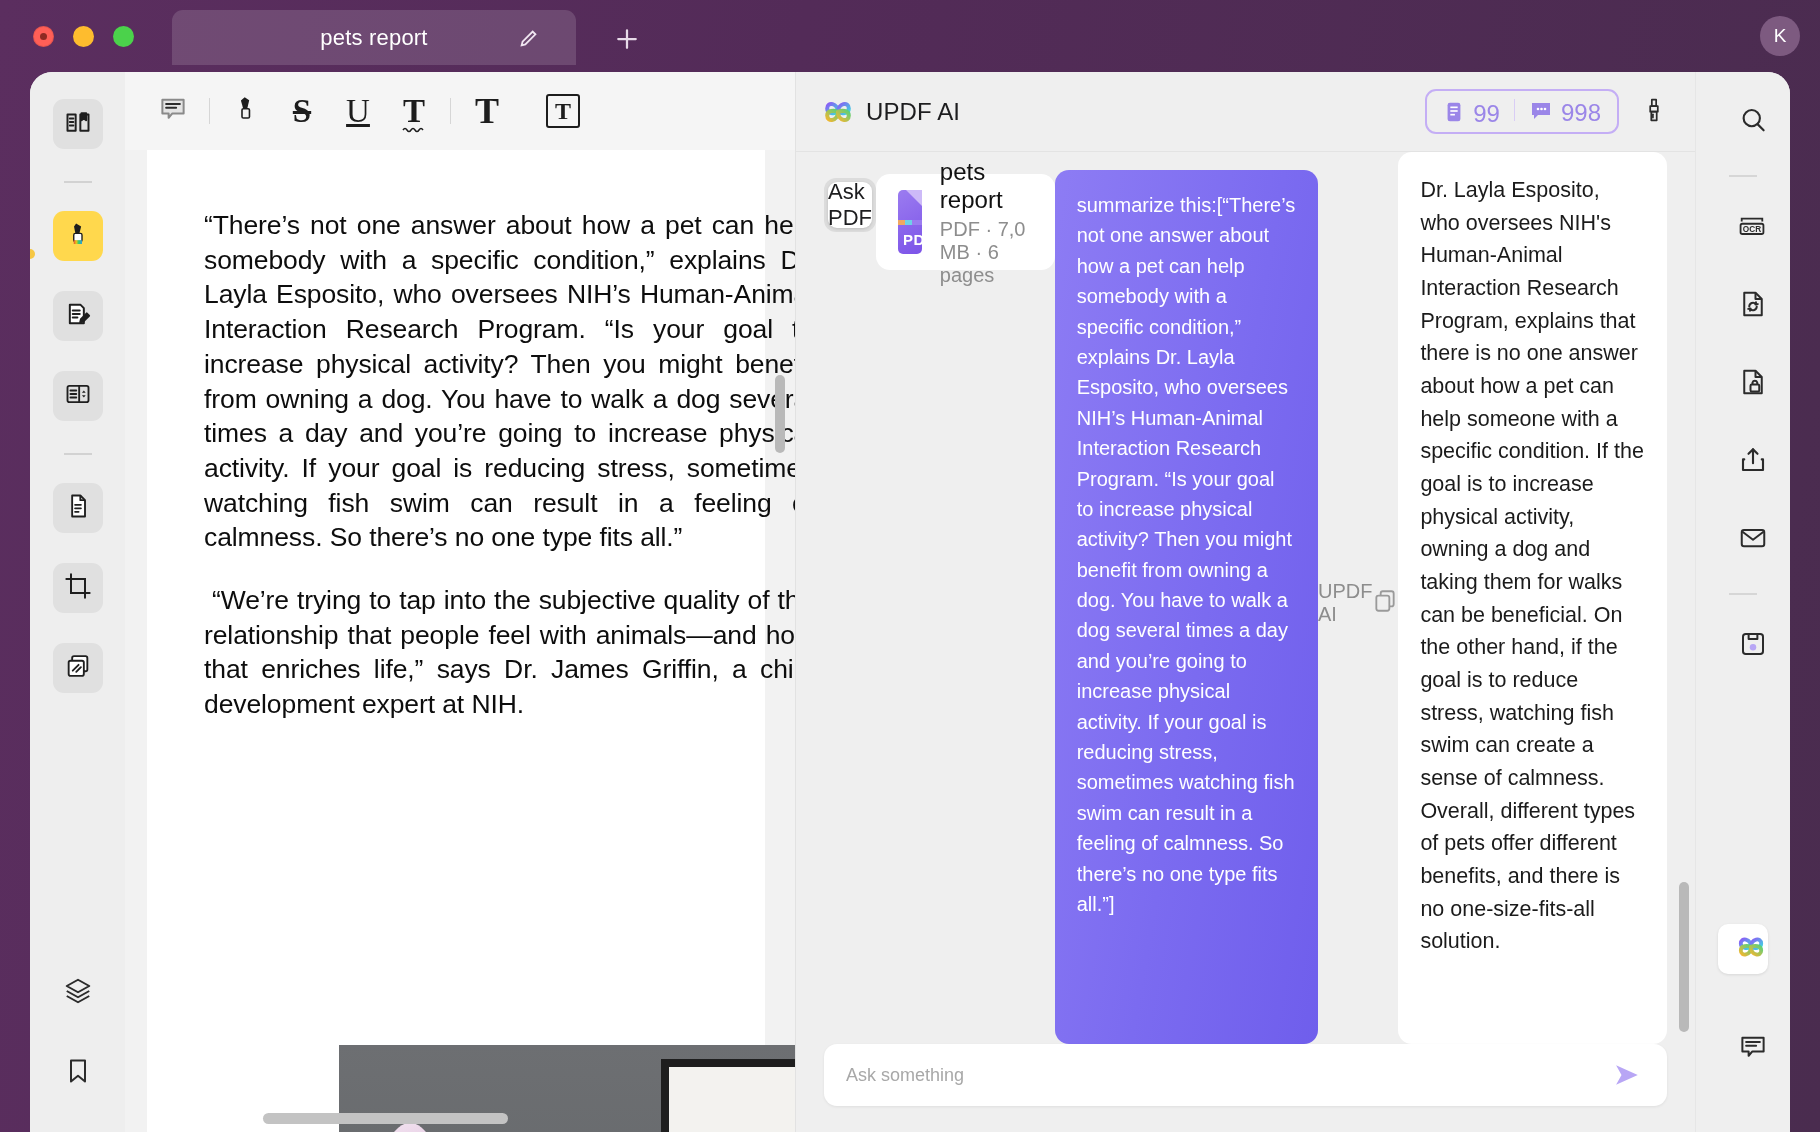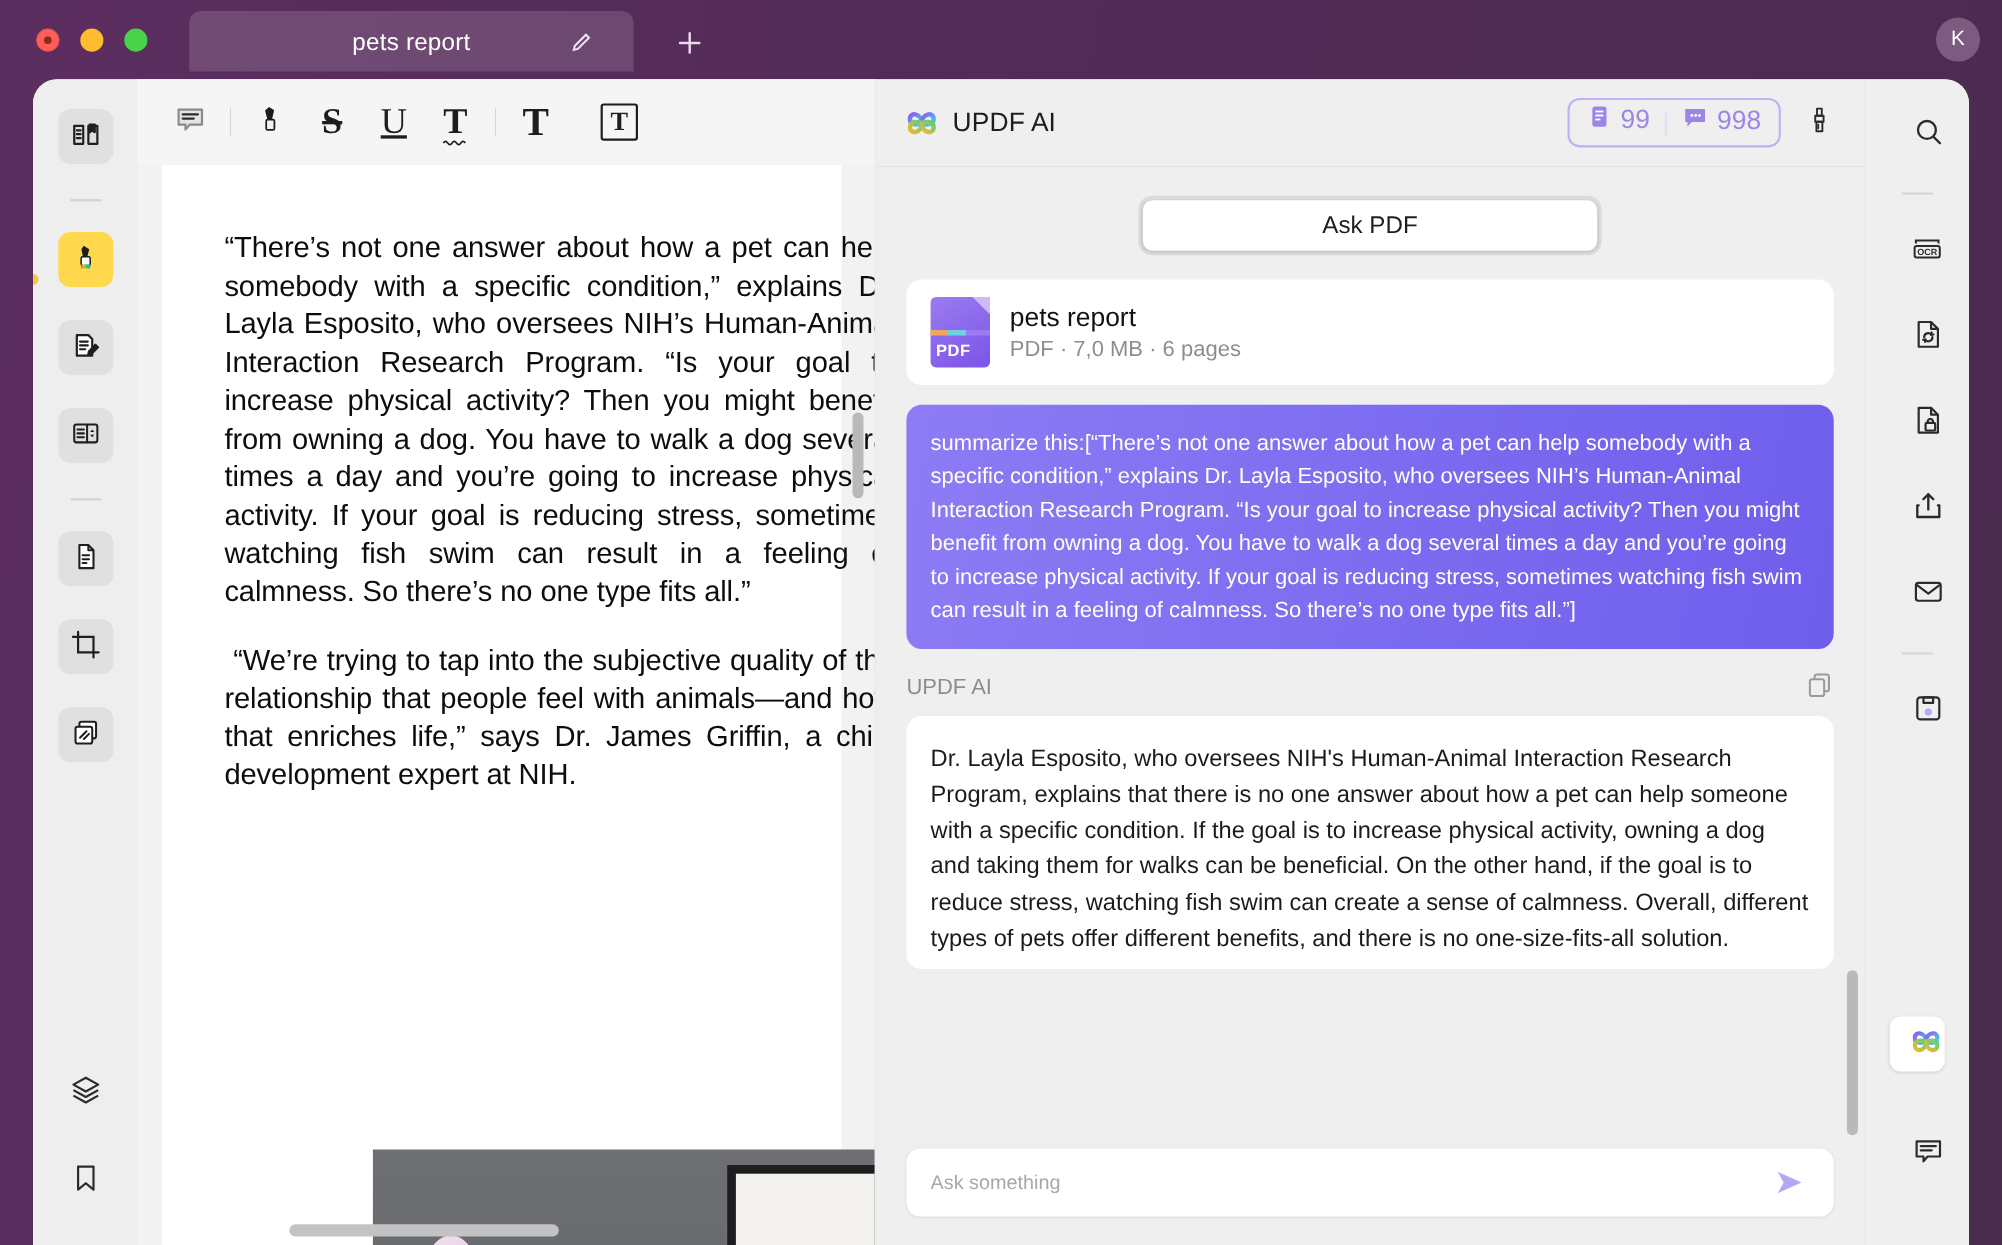--- a/index.html
+++ b/index.html
@@ -198,34 +198,34 @@
     height: 80px;
     display: flex; align-items: center;
     padding: 0 28px 0 24px;
     border-bottom: 1px solid #e3e3e3;
   }
   .ai-logo { width: 36px; height: 36px; margin-right: 10px; }
   .ai-title { font-size: 24px; color: #1d1d1f; letter-spacing: .1px; }
 
   .credits {
     margin-left: auto;
-    display: flex; align-items: flex-end; gap: 14px;
+    display: flex; align-items: flex-start; gap: 14px;
     border: 2px solid #c4aef5;
     border-radius: 11px;
     padding: 8px 16px;
     height: 45px;
   }
   .credit-item { display: flex; align-items: center; gap: 8px; }
   .credit-val { color: #9b86e8; font-size: 24px; }
   .credit-div { width: 1px; height: 22px; background: #d9cdf5; }
   .ai-brush { margin-left: 22px; color: #2b2b2b; }
 
   .ai-body {
     flex: 1; overflow: hidden; position: relative;
-    display: flex; flex-direction: column;
+    display: flex; flex-direction: row;
     padding: 0 28px;
   }
 
   .segmented {
     margin: 26px auto 0;
     width: 421px; height: 54px;
     background: #dcdcdc;
     border-radius: 12px;
     display: flex; padding: 4px;
   }

